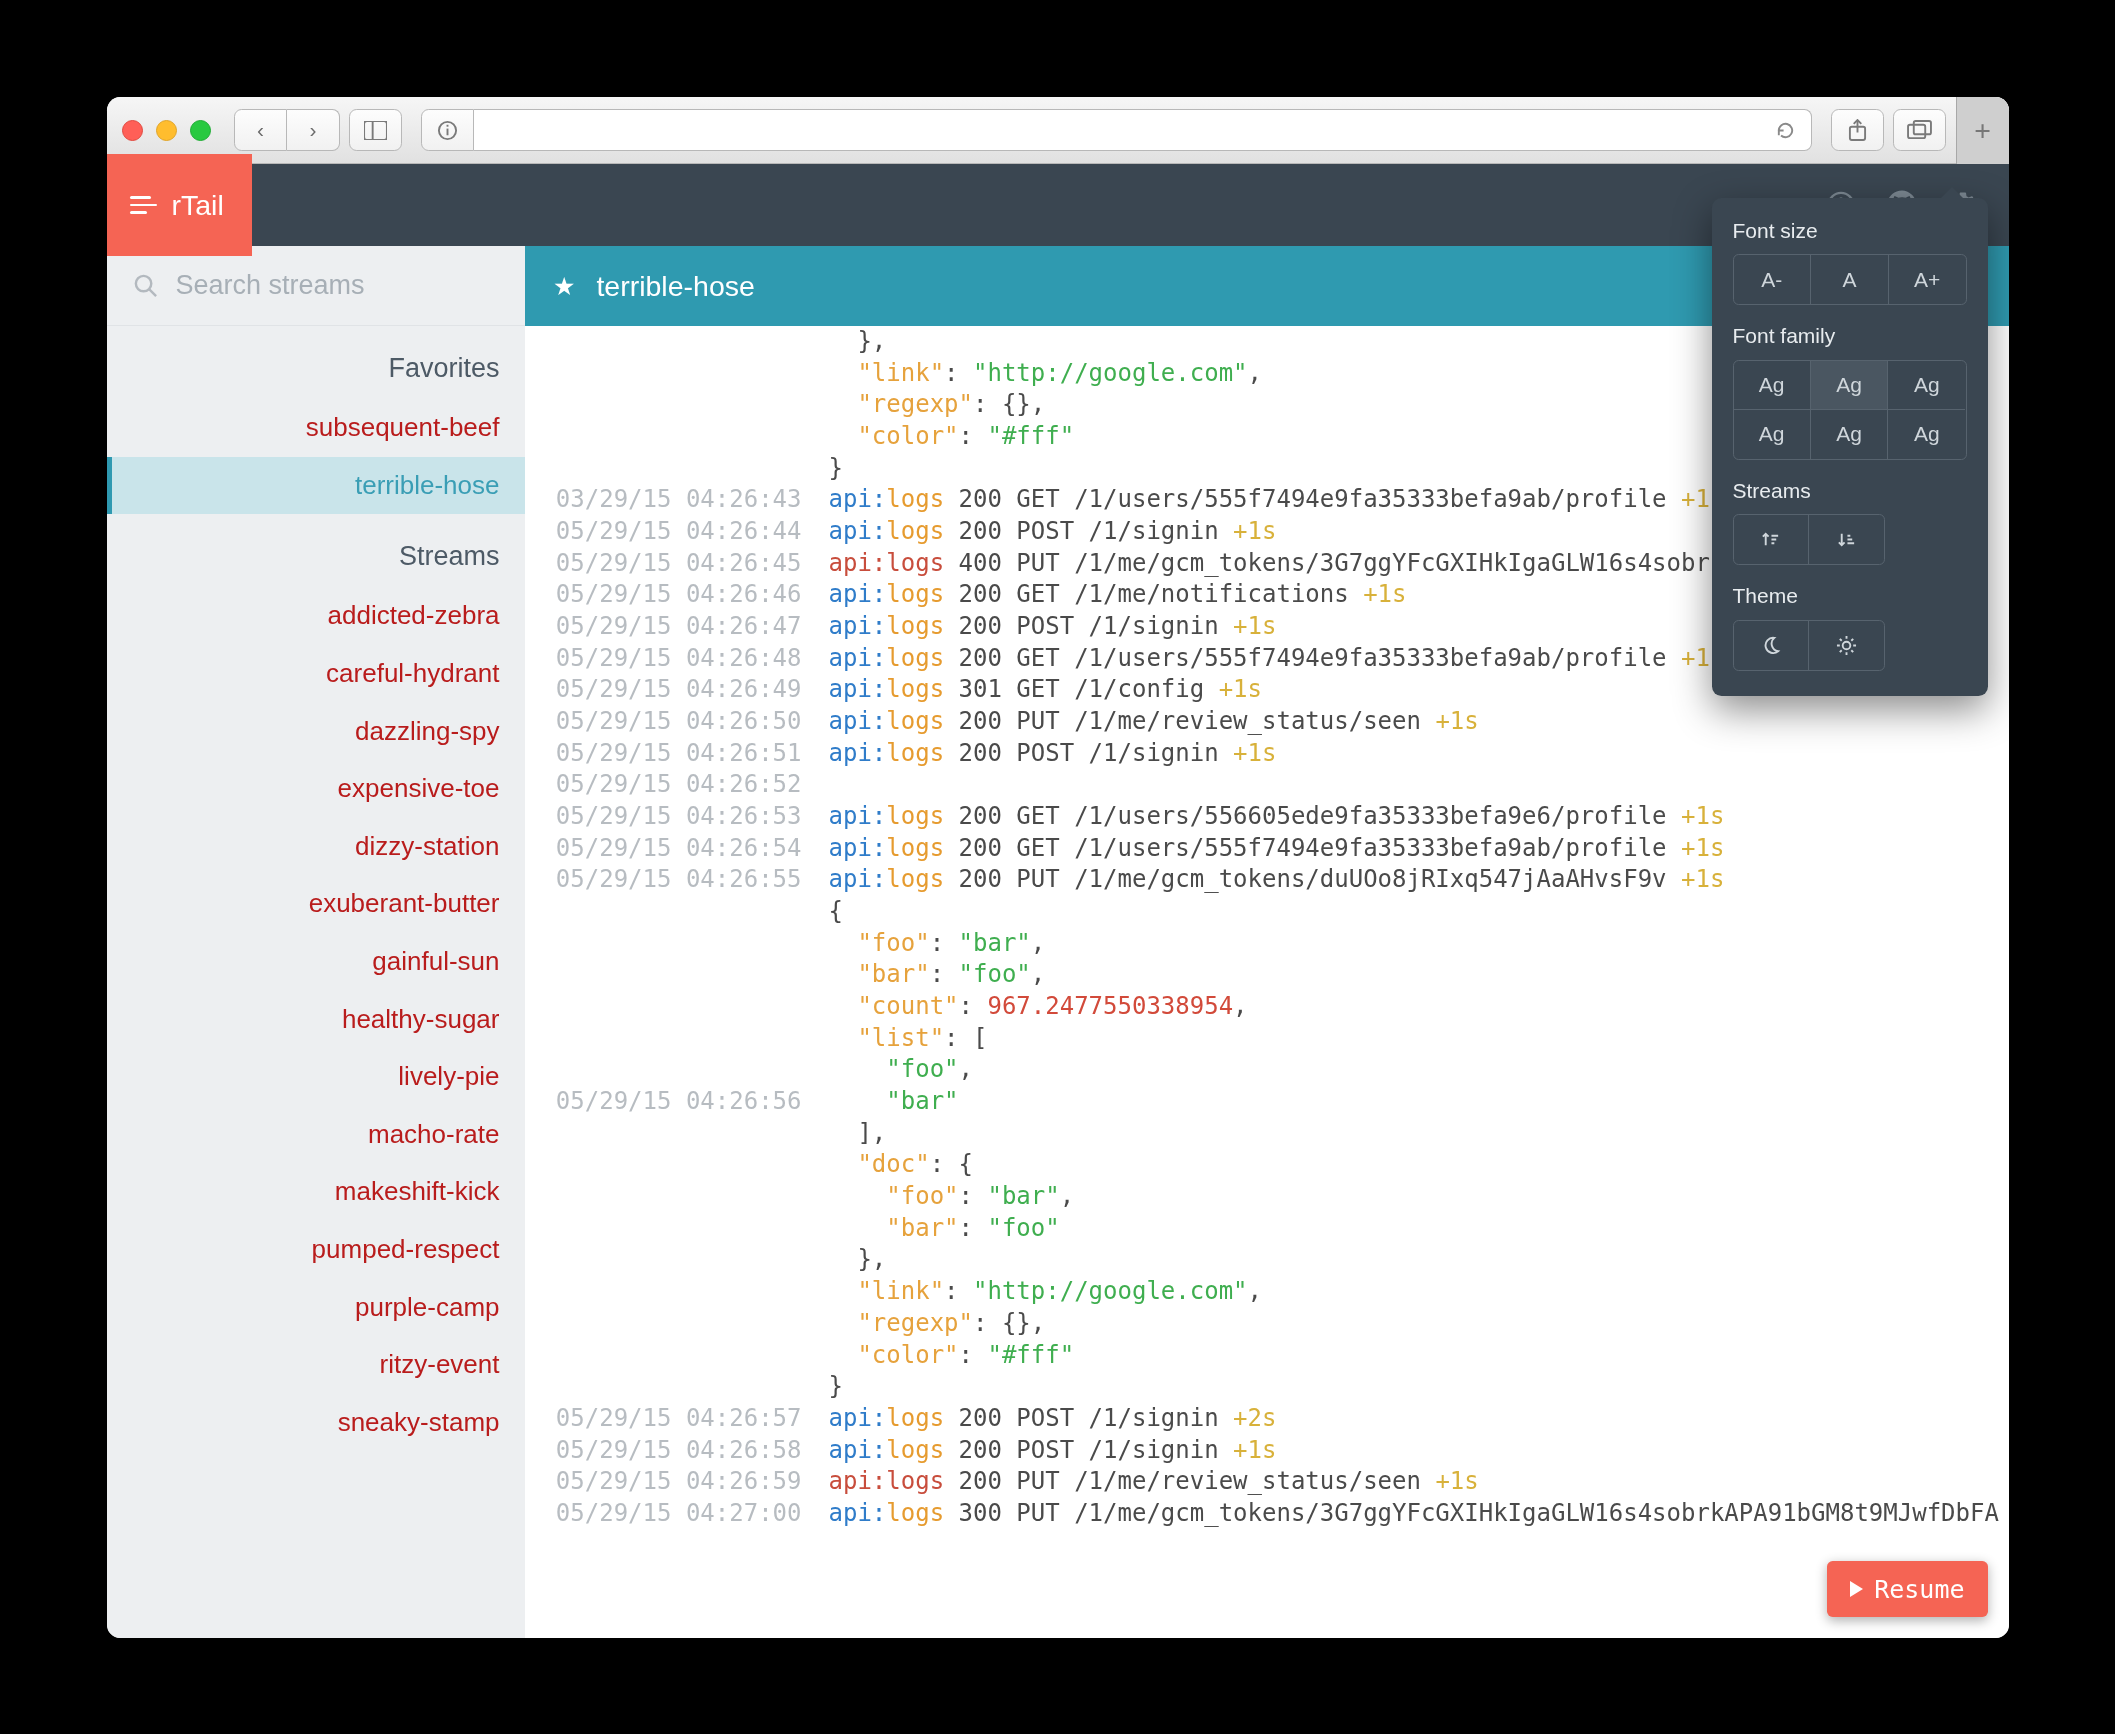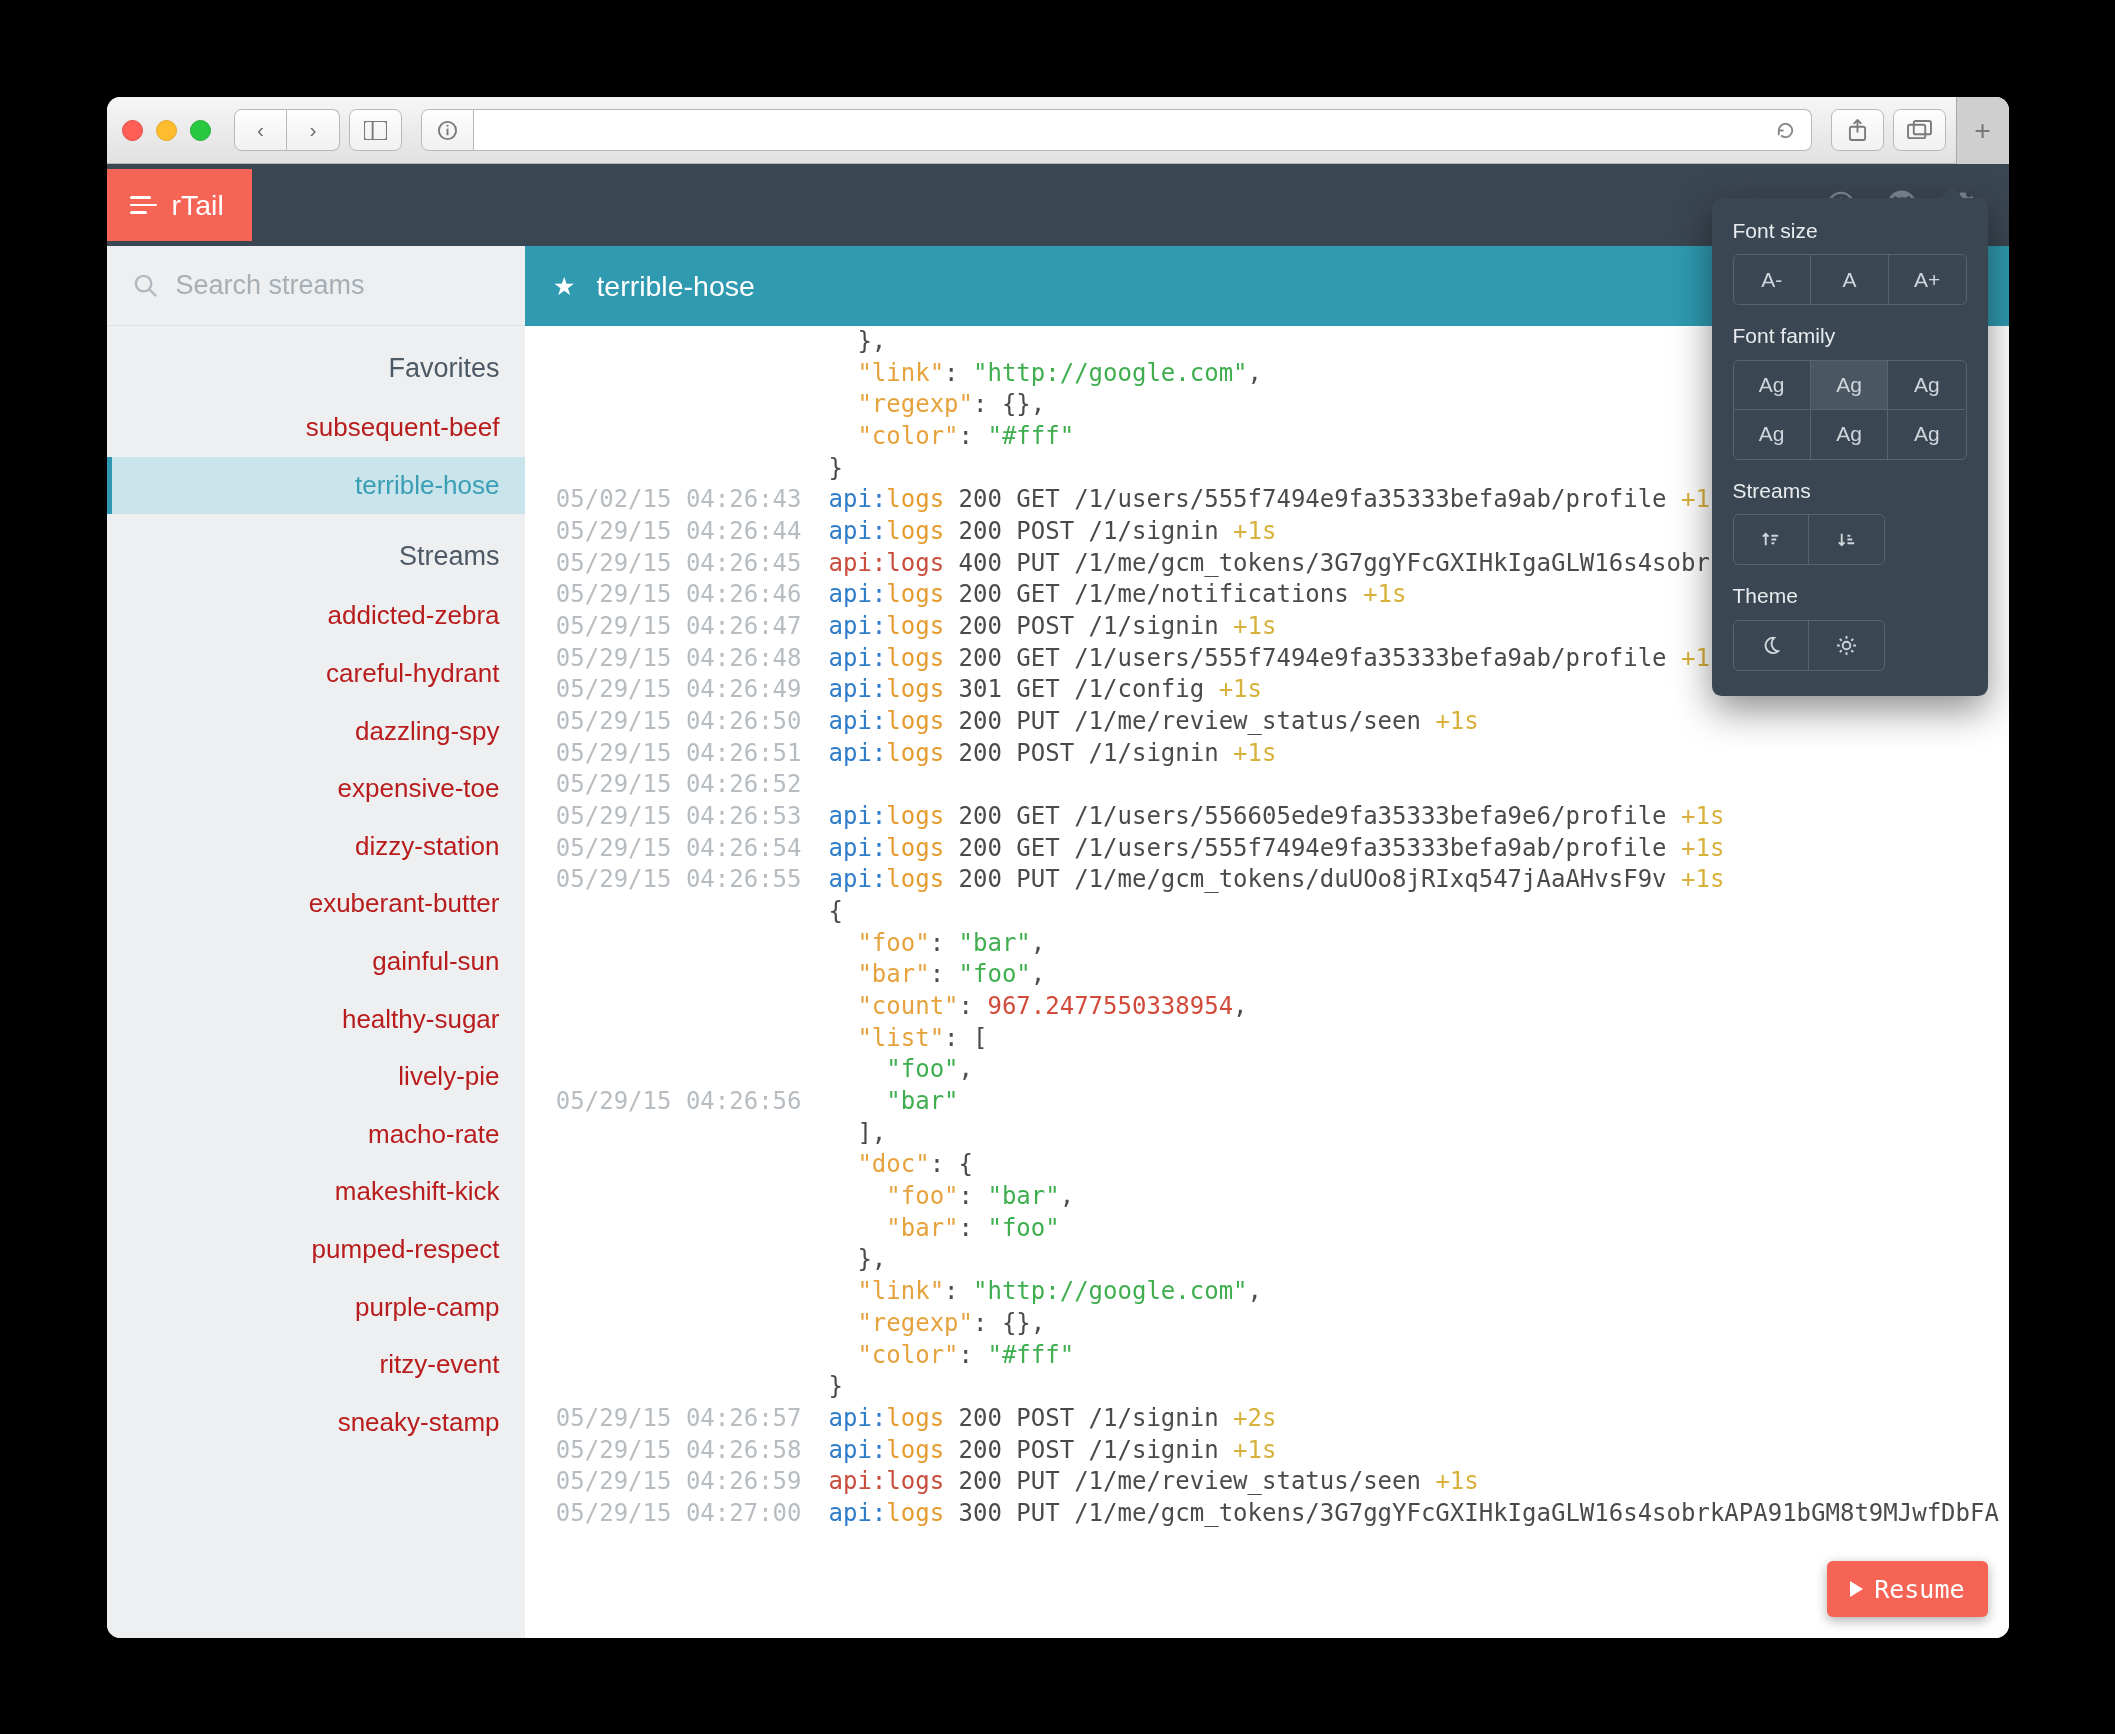--- a/index.html
+++ b/index.html
@@ -18,21 +18,21 @@
 .nav-pair .chrome-btn:first-child { border-radius: 7.6px 0 0 7.6px; width: 53px; }
 .nav-pair .chrome-btn:last-child { border-radius: 0 7.6px 7.6px 0; border-left: none; width: 53px; }
 .addr { flex: 1; display: flex; align-items: center; margin: 0 9.5px; }
 .addr .chrome-btn.square { width: 53px; border-radius: 7.6px 0 0 7.6px; }
 .addr .url { flex: 1; height: 42px; background: #fff; border: 1px solid #b8b8b8; border-left: none; border-radius: 0 7.6px 7.6px 0; display: flex; align-items: center; justify-content: flex-end; padding: 0 15px; color: #888; }
 .newtab { width: 53px; height: 67px; background: #cfcfcf; border-left: 1px solid #a8a8a8; display: flex; align-items: center; justify-content: center; color: #777; font-size: 28.5px; margin-left: auto; margin-right: -15px; }
 
 
 .app { flex: 1; display: flex; flex-direction: column; min-height: 0; }
 .appbar { height: 82px; background: #3a4651; display: flex; align-items: center; position: relative; }
-.brand { background: #f56454; color: #fff; height: 72px; display: flex; align-items: center; padding: 0 28.5px 0 23px; font-size: 28.5px; font-weight: 300; gap: 15px; }
+.brand { background: #f56454; color: #fff; height: 102px; display: flex; align-items: center; padding: 0 28.5px 0 23px; font-size: 28.5px; font-weight: 300; gap: 15px; }
 .brand .ham { display: inline-flex; flex-direction: column; gap: 4.8px; }
 .brand .ham span { display: block; height: 2.9px; background: #fff; border-radius: 1.9px; }
 .brand .ham span:nth-child(1){width:21px} .brand .ham span:nth-child(2){width:27px} .brand .ham span:nth-child(3){width:17px}
 .appbar-right { margin-left: auto; display: flex; gap: 27px; padding-right: 28.5px; color: #7b8791; }
 .appbar-right .ico { width: 34px; height: 34px; display: flex; align-items: center; justify-content: center; cursor: pointer; }
 .appbar-right svg { fill: #7b8791; }
 
 .body { flex: 1; display: flex; min-height: 0; }
 
 
@@ -296,21 +296,21 @@
               </div>
               <div class="row">
                 <div class="ts"></div>
                 <div class="msg">  <span class="c-keyq">"color"</span><span class="c-punct">: </span><span class="c-str">"#fff"</span></div>
               </div>
               <div class="row">
                 <div class="ts"></div>
                 <div class="msg"><span class="c-punct">}</span></div>
               </div>
               <div class="row">
-                <div class="ts">05/02/15  04:26:43</div>
+                <div class="ts">03/29/15  04:26:43</div>
                 <div class="msg"><span class="c-api">api:</span><span class="c-logs">logs</span> <span class="c-code">200 GET /1/users/555f7494e9fa35333befa9ab/profile</span> <span class="c-tail">+1s</span></div>
               </div>
               <div class="row">
                 <div class="ts">05/29/15  04:26:44</div>
                 <div class="msg"><span class="c-api">api:</span><span class="c-logs">logs</span> <span class="c-code">200 POST /1/signin</span> <span class="c-tail">+1s</span></div>
               </div>
               <div class="row">
                 <div class="ts">05/29/15  04:26:45</div>
                 <div class="msg"><span class="c-bad">api:</span><span class="c-bad">logs</span> <span class="c-code">400 PUT /1/me/gcm_tokens/3G7ggYFcGXIHkIgaGLW16s4sobr</span></div>
               </div>

